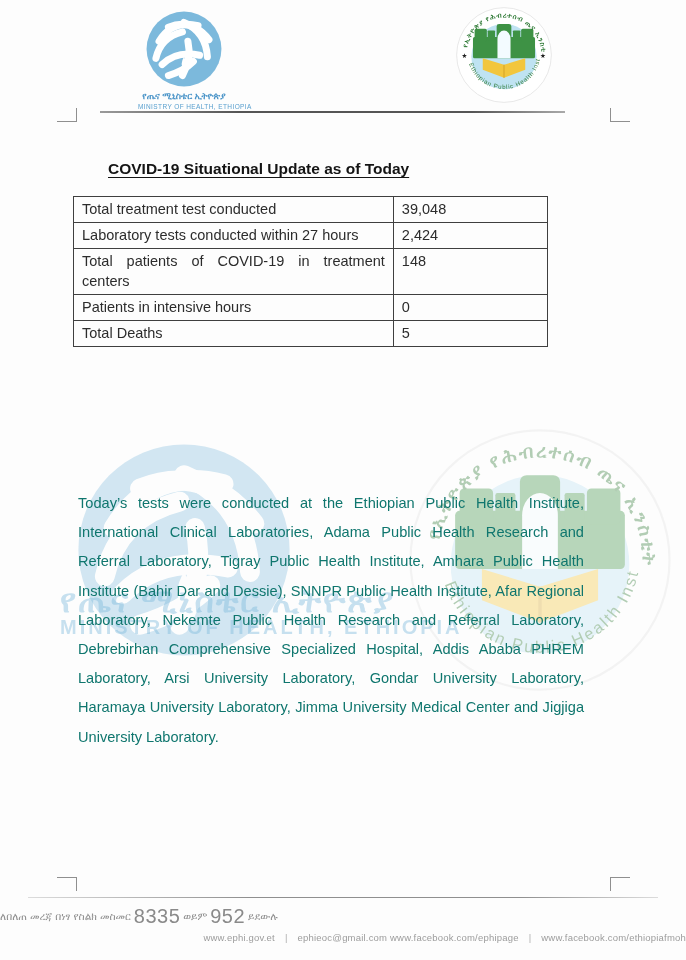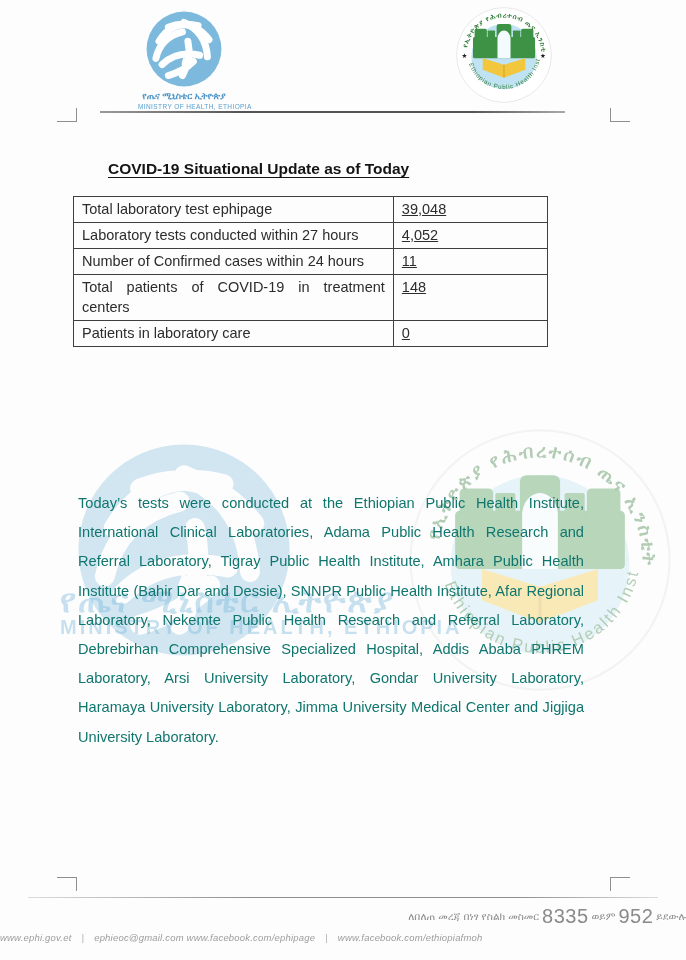--- a/index.html
+++ b/index.html
@@ -30,31 +30,31 @@
   .wm-text-en{left:60px;top:616px;font-size:20px;font-weight:bold;color:#7cb9dc;
     opacity:.42;letter-spacing:3px;white-space:nowrap;}
   
   .content{position:relative;z-index:1;}
   .doc-title{position:absolute;left:78px;top:160px;font-size:15.5px;font-weight:bold;
     color:#141414;text-decoration:underline;text-underline-offset:3px;margin-left:30px;}
   table.stats{position:absolute;left:73px;top:196px;width:475px;border-collapse:collapse;}
   table.stats td{border:1.5px solid #3f3f3f;font-size:14.5px;color:#2c2c2c;
     padding:2px 8px 3px 8px;line-height:20px;vertical-align:top;background:transparent;}
   td.lbl{width:305px;text-align:justify;}
-  td.val{width:138px;text-decoration:underline;}
+  td.val{width:138px;}
   .para{position:absolute;left:78px;top:489px;width:506px;font-size:14.6px;
     line-height:29.2px;color:#0f766e;text-align:justify;}
   
   .ftr-rule{position:absolute;left:28px;top:897px;width:630px;height:1px;
     background:linear-gradient(to right,#dcdcdc,#8f8f8f 35%,#8f8f8f 78%,#dcdcdc);}
-  .hotline{position:absolute;left:0;top:905px;width:686px;text-align:right;
+  .hotline{position:absolute;left:0;top:905px;width:686px;text-align:left;
     color:#8f8f8f;font-size:10.5px;white-space:nowrap;}
   .hotline .num{font-size:20px;color:#8a8a8a;letter-spacing:.5px;vertical-align:-3px;}
-  .links{position:absolute;left:0;top:932px;width:686px;text-align:left;
-    color:#9c9c9c;font-size:9.5px;letter-spacing:.2px;white-space:nowrap;font-style:italic;}
+  .links{position:absolute;left:0;top:932px;width:686px;text-align:right;
+    color:#9c9c9c;font-size:9.5px;letter-spacing:.2px;white-space:nowrap;}
   .links .sep{margin:0 10px;color:#b0b0b0;}
 </style>
 </head>
 <body>
 
 <svg width="0" height="0" style="position:absolute">
   <defs>
     <g id="moh-swirl">
       <circle cx="50" cy="50" r="48" fill="#7cb9dc"></circle>
       <g stroke="#ffffff" stroke-width="9" fill="none" stroke-linecap="round">
@@ -123,38 +123,38 @@
     <div class="crop tl"></div>
     <div class="crop tr"></div>
     <div class="crop bl"></div>
     <div class="crop br"></div>
 
     <div class="doc-title">COVID-19 Situational Update as of Today</div>
 
     <table class="stats">
       <tbody>
         <tr>
-          <td class="lbl">Total laboratory test ephipage</td>
+          <td class="lbl">Total treatment test conducted</td>
           <td class="val">39,048</td>
           </tr>
         <tr>
           <td class="lbl">Laboratory tests conducted within 27 hours</td>
-          <td class="val">4,052</td>
-          </tr>
-        <tr>
-          <td class="lbl">Number of Confirmed cases within 24 hours</td>
-          <td class="val">11</td>
+          <td class="val">2,424</td>
           </tr>
         <tr>
           <td class="lbl">Total patients of COVID-19 in treatment centers</td>
           <td class="val">148</td>
           </tr>
         <tr>
-          <td class="lbl">Patients in laboratory care</td>
+          <td class="lbl">Patients in intensive hours</td>
           <td class="val">0</td>
+          </tr>
+        <tr>
+          <td class="lbl">Total Deaths</td>
+          <td class="val">5</td>
           </tr>
       </tbody>
     </table>
 
     <div class="para">Today’s tests were conducted at the Ethiopian Public Health Institute, International Clinical Laboratories, Adama Public Health Research and Referral Laboratory, Tigray Public Health Institute, Amhara Public Health Institute (Bahir Dar and Dessie), SNNPR Public Health Institute, Afar Regional Laboratory,  Nekemte Public Health Research and Referral Laboratory, Debrebirhan Comprehensive Specialized Hospital, Addis Ababa PHREM Laboratory, Arsi University Laboratory, Gondar University Laboratory, Haramaya University Laboratory, Jimma University Medical Center and Jigjiga University Laboratory.</div>
 
     <div class="ftr-rule"></div>
     <div class="hotline">
       <span>ለበለጠ መረጃ በነፃ የስልክ መስመር </span><span class="num">8335</span><span> ወይም </span><span class="num">952</span><span> ይደውሉ</span>
     </div>

